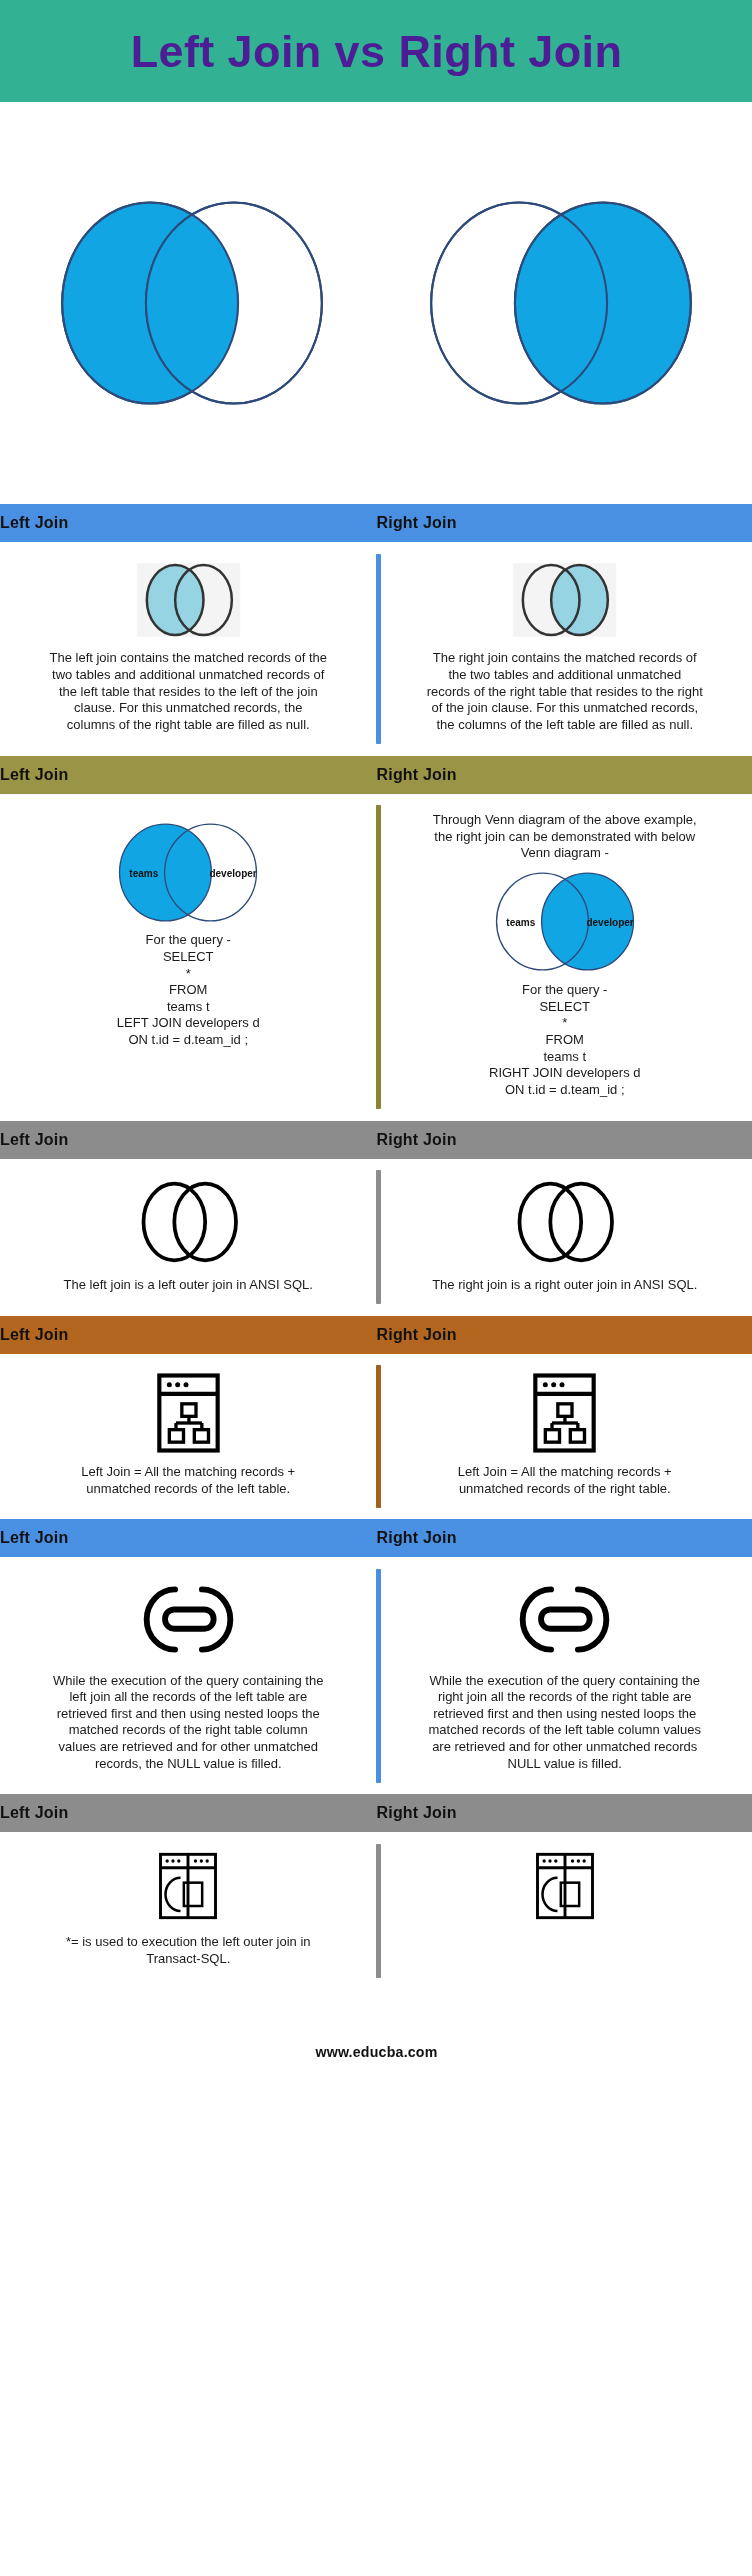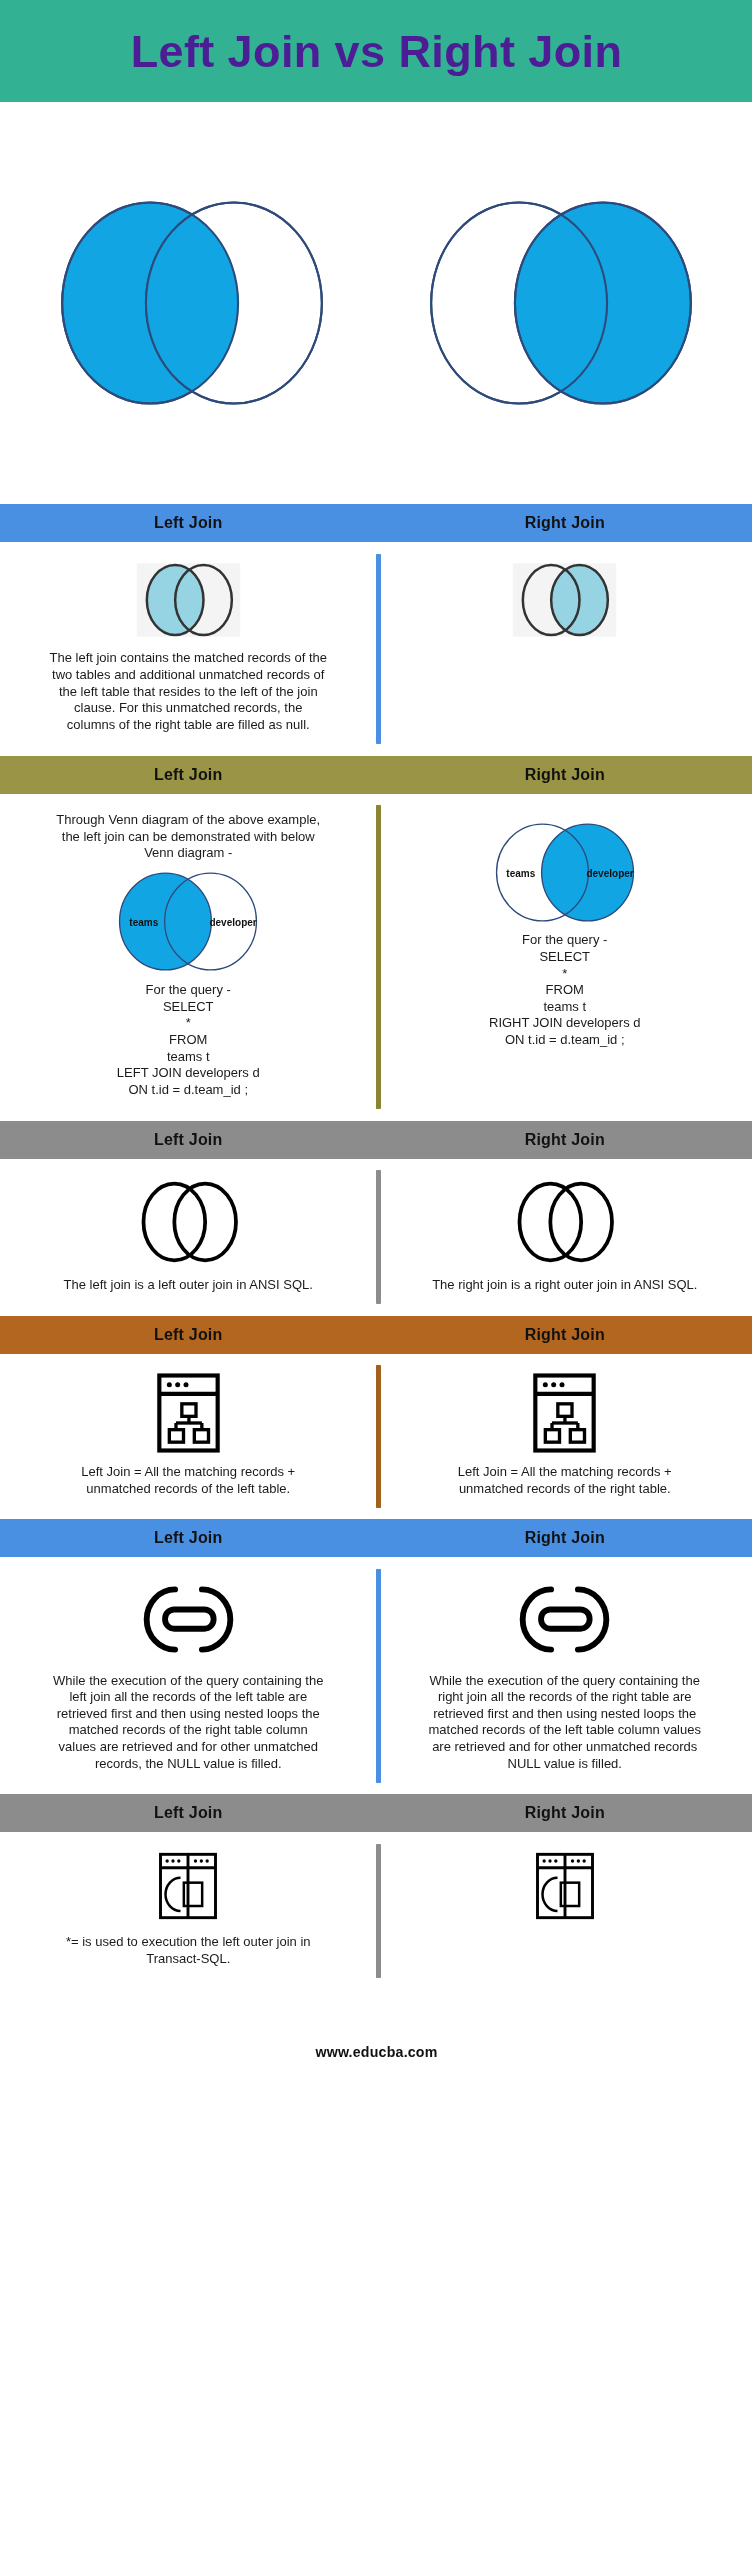--- a/index.html
+++ b/index.html
@@ -48,21 +48,20 @@
 
   
   .bar {
     height: 38px;
     display: flex;
     align-items: center;
     width: 753px;
   }
   .bar .bar-cell {
     flex: 1 1 50%;
-    text-align: center;
     font-size: 16px;
     font-weight: bold;
     color: #111111;
     letter-spacing: 0.2px;
   }
   .bar.blue   { background: #4a90e2; }
   .bar.olive  { background: #9a9446; }
   .bar.gray   { background: #8c8c8c; }
   .bar.orange { background: #b2661f; }
 
@@ -191,31 +190,31 @@
               <ellipse cx="88" cy="48" rx="34" ry="42"></ellipse>
             </clipPath>
           <ellipse cx="54" cy="48" rx="34" ry="42" fill="#f4f4f4"></ellipse>
           <ellipse cx="88" cy="48" rx="34" ry="42" fill="#96d4e4"></ellipse>
           <ellipse cx="54" cy="48" rx="34" ry="42" fill="#96d4e4" clip-path="url(#s1R)"></ellipse>
           <ellipse cx="54" cy="48" rx="34" ry="42" fill="none" stroke="#333333" stroke-width="3"></ellipse>
           <ellipse cx="88" cy="48" rx="34" ry="42" fill="none" stroke="#333333" stroke-width="3"></ellipse>
         </svg>
       </div>
       <div class="gap-12"></div>
+      <div class="body-text">The right join contains the matched records of the two tables and additional unmatched records of the right table that resides to the right of the join clause. For this unmatched records, the columns of the left table are filled as null.</div>
     </div>
   </div>
 
   <div class="bar olive">
     <div class="bar-cell">Left Join</div>
     <div class="bar-cell">Right Join</div>
   </div>
   <div class="row">
     <div class="divider olive"></div>
     <div class="col">
-      <div class="body-text">Through Venn diagram of the above example, the left join can be demonstrated with below Venn diagram -</div>
       <div class="gap-8"></div>
       <div class="icon-wrap">
         <svg width="192" height="107" viewBox="0 0 230 128">
           <clipPath id="s2L">
               <ellipse cx="88" cy="64" rx="55" ry="58"></ellipse>
             </clipPath>
           <ellipse cx="88" cy="64" rx="55" ry="58" fill="#12a5e4"></ellipse>
           <ellipse cx="142" cy="64" rx="55" ry="58" fill="#ffffff"></ellipse>
           <ellipse cx="142" cy="64" rx="55" ry="58" fill="#12a5e4" clip-path="url(#s2L)"></ellipse>
           <ellipse cx="88" cy="64" rx="55" ry="58" fill="none" stroke="#2d4a7a" stroke-width="1.6"></ellipse>
@@ -227,20 +226,21 @@
       <div class="gap-8"></div>
       <div class="body-text">For the query -
 SELECT
 *
 FROM
 teams t
 LEFT JOIN developers d
 ON t.id = d.team_id ;</div>
     </div>
     <div class="col">
+      <div class="body-text">Through Venn diagram of the above example, the right join can be demonstrated with below Venn diagram -</div>
       <div class="gap-8"></div>
       <div class="icon-wrap">
         <svg width="192" height="107" viewBox="0 0 230 128">
           <clipPath id="s2R">
               <ellipse cx="142" cy="64" rx="55" ry="58"></ellipse>
             </clipPath>
           <ellipse cx="88" cy="64" rx="55" ry="58" fill="#ffffff"></ellipse>
           <ellipse cx="142" cy="64" rx="55" ry="58" fill="#12a5e4"></ellipse>
           <ellipse cx="88" cy="64" rx="55" ry="58" fill="#12a5e4" clip-path="url(#s2R)"></ellipse>
           <ellipse cx="88" cy="64" rx="55" ry="58" fill="none" stroke="#2d4a7a" stroke-width="1.6"></ellipse>

